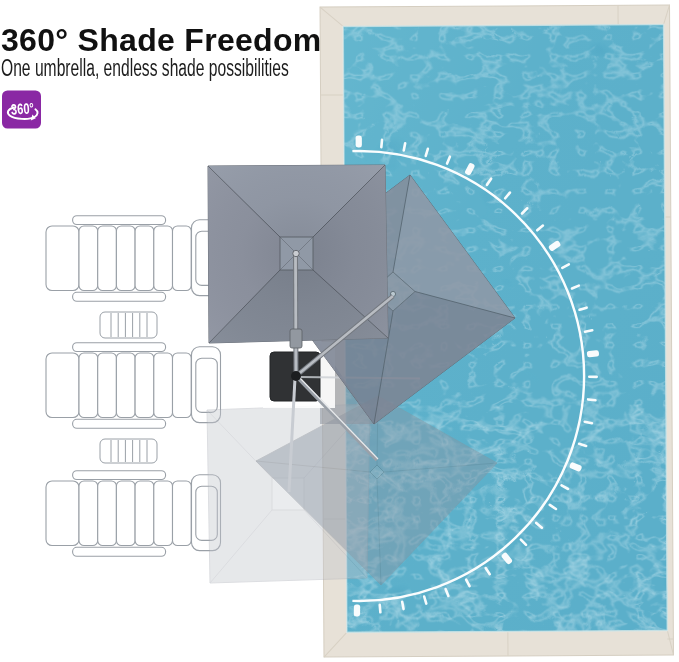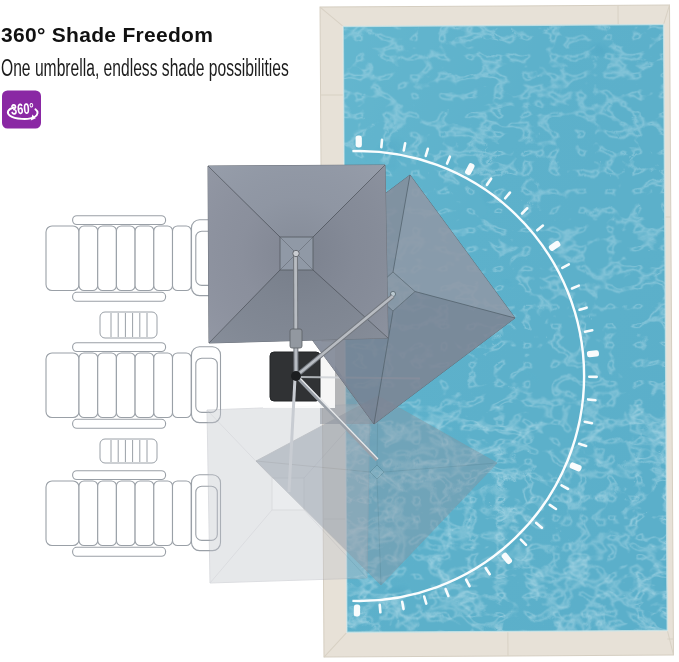--- a/index.html
+++ b/index.html
@@ -1,17 +1,17 @@
 <!DOCTYPE html>
 <html><head><meta charset="utf-8">
 <style>
 html,body{margin:0;padding:0;background:#ffffff;width:679px;height:662px;overflow:hidden}
 #stage{position:relative;width:679px;height:662px;font-family:"Liberation Sans",sans-serif}
 #stage>svg.scene{position:absolute;left:0;top:0}
-h1{position:absolute;left:1px;top:24px;margin:0;font-size:21px;font-weight:bold;color:#111111;letter-spacing:0.3px;white-space:nowrap;line-height:1}
+h1{position:absolute;left:1px;top:24px;margin:0;font-size:32px;font-weight:bold;color:#111111;letter-spacing:0.3px;white-space:nowrap;line-height:1}
 p.sub{position:absolute;left:1px;top:57px;margin:0;font-size:23px;color:#1c1c1c;white-space:nowrap;line-height:1;transform:scaleX(0.68);transform-origin:0 0}
 </style></head>
 <body>
 <div id="stage">
 <svg class="scene" width="679" height="662" viewBox="0 0 679 662" xmlns="http://www.w3.org/2000/svg">
 
 <defs>
  <radialGradient id="ashade" cx="0.5" cy="0.5" r="0.72">
   <stop offset="0" stop-color="#4a505c" stop-opacity="0.22"></stop>
   <stop offset="0.45" stop-color="#4a505c" stop-opacity="0.08"></stop>

